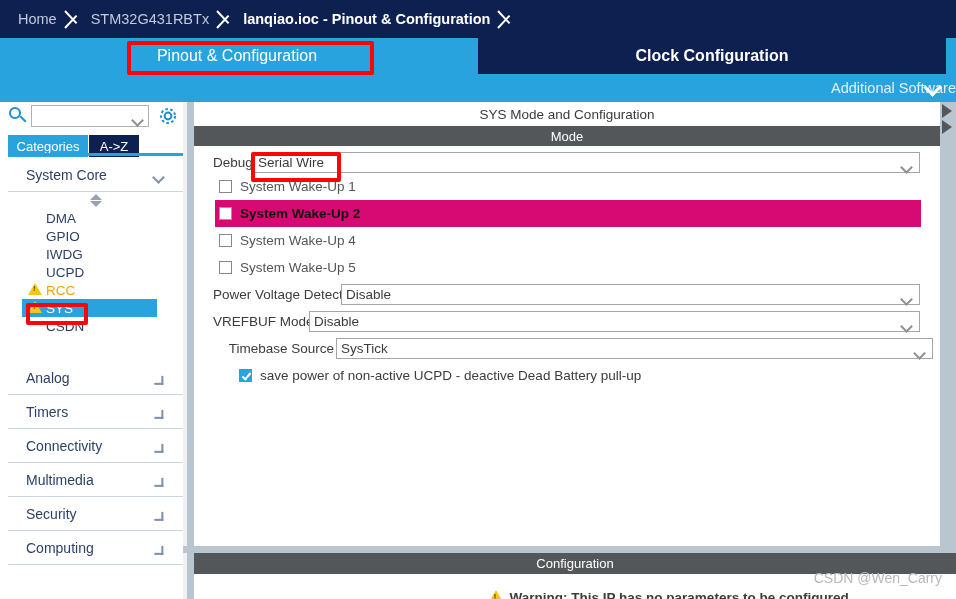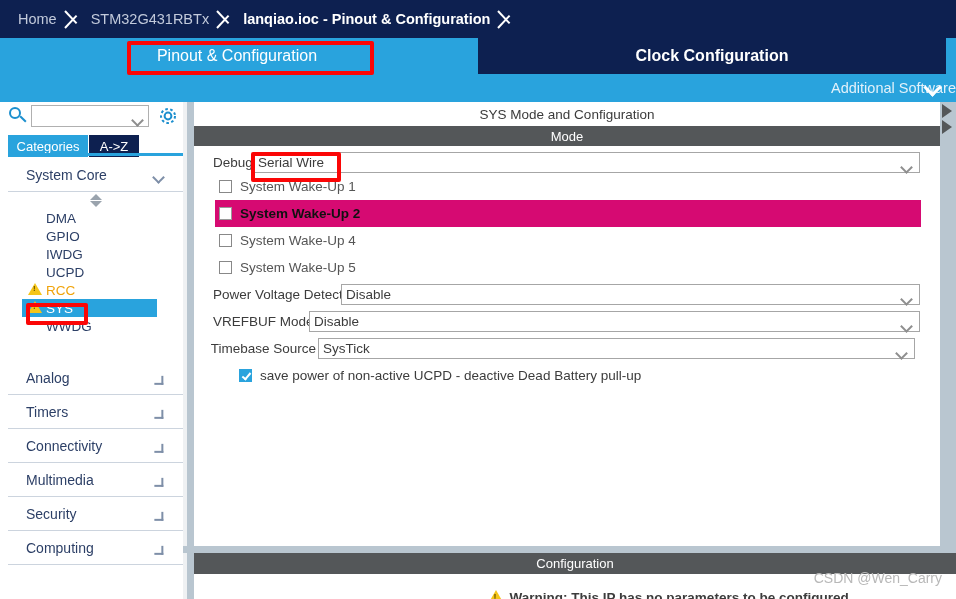--- a/index.html
+++ b/index.html
@@ -349,21 +349,21 @@
       </div>
       <div class="ip-item warn">
         <span class="warn-tri"></span>
         <span>RCC</span>
       </div>
       <div class="ip-item selected">
         <span class="warn-tri"></span>
         <span>SYS</span>
       </div>
       <div class="ip-item">
-        <span>WWDG</span>
+        <span>CSDN</span>
       </div>
 
       <div style="height:26px"></div>
 
       <div class="group-header">
         <span>Analog</span>
         <span class="gchev gchev-right"><i class="chev"></i></span>
       </div>
       <div class="group-header">
         <span>Timers</span>
@@ -433,21 +433,21 @@
       </div>
 
       <div class="form-row" style="padding-left:19px;">
         <span class="row-label" style="width:96px">VREFBUF Mode</span>
         <span class="combo" style="width:611px">
           <span class="combo-text">Disable</span>
           <span class="combo-chev"><i class="chev"></i></span>
         </span>
       </div>
 
-      <div class="form-row" style="padding-left:14px;">
+      <div class="form-row" style="padding-left:32px;">
         <span class="row-label" style="width:110px">Timebase Source</span>
         <span class="combo" style="width:597px">
           <span class="combo-text">SysTick</span>
           <span class="combo-chev"><i class="chev"></i></span>
         </span>
       </div>
 
       <div class="cb-row" style="padding-left:25px;margin-left:20px;">
         <span class="cb checked"></span>
         <span class="cb-label dark">save power of non-active UCPD - deactive Dead Battery pull-up</span>

